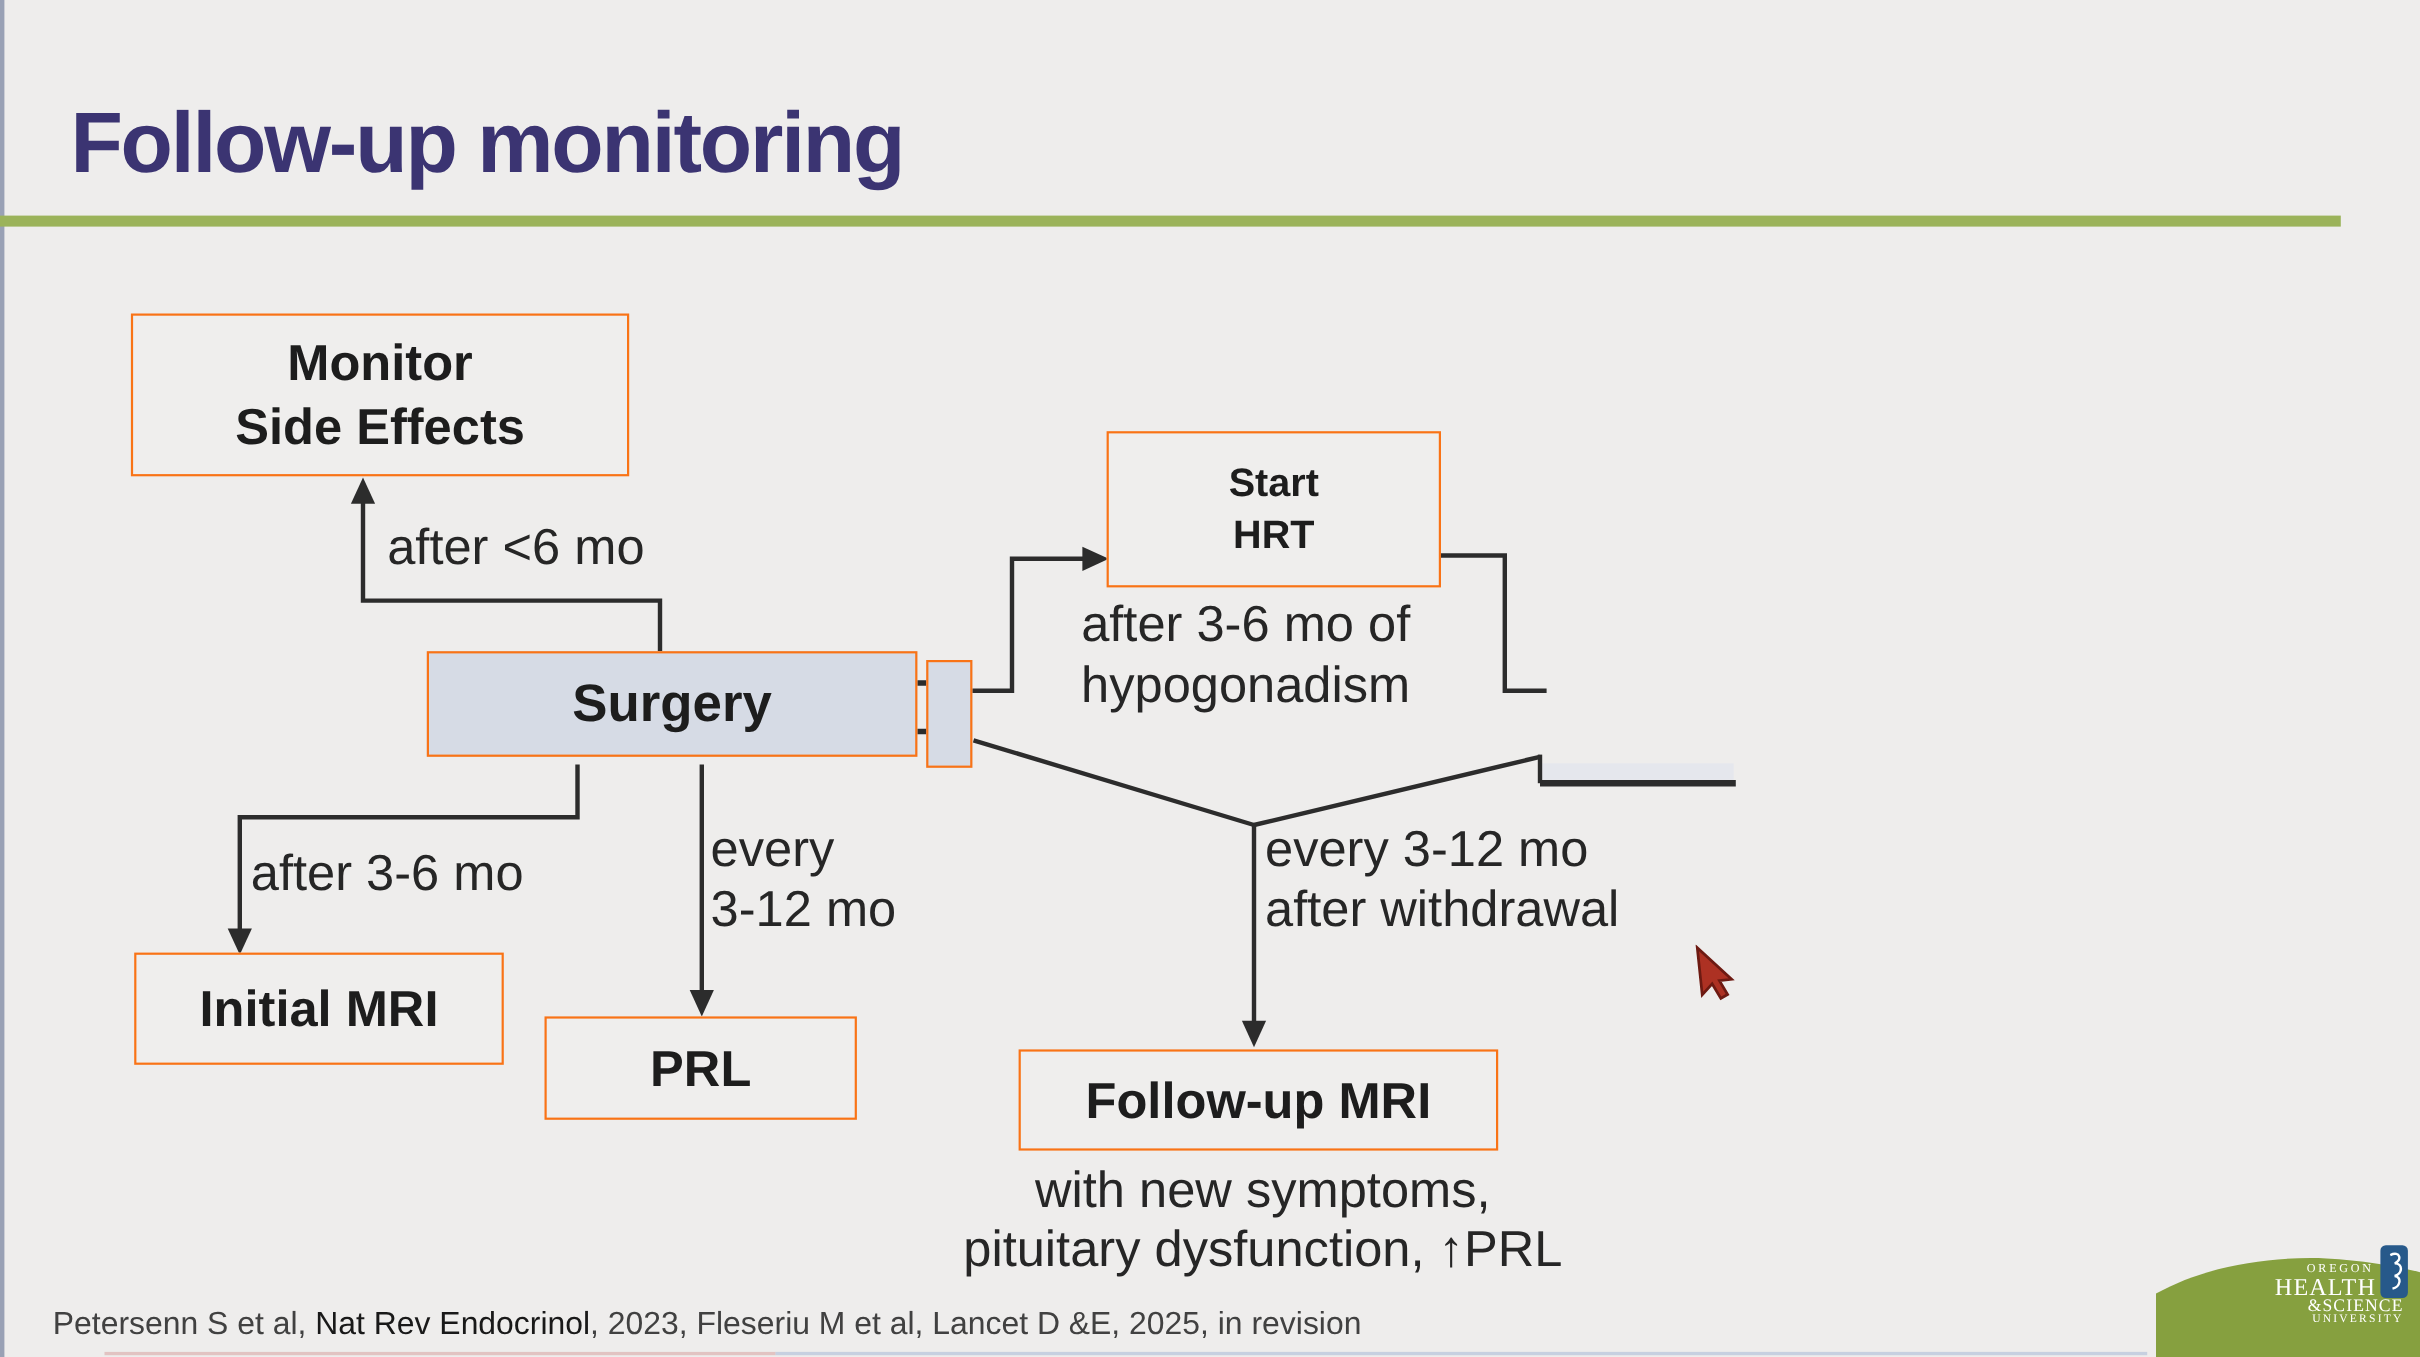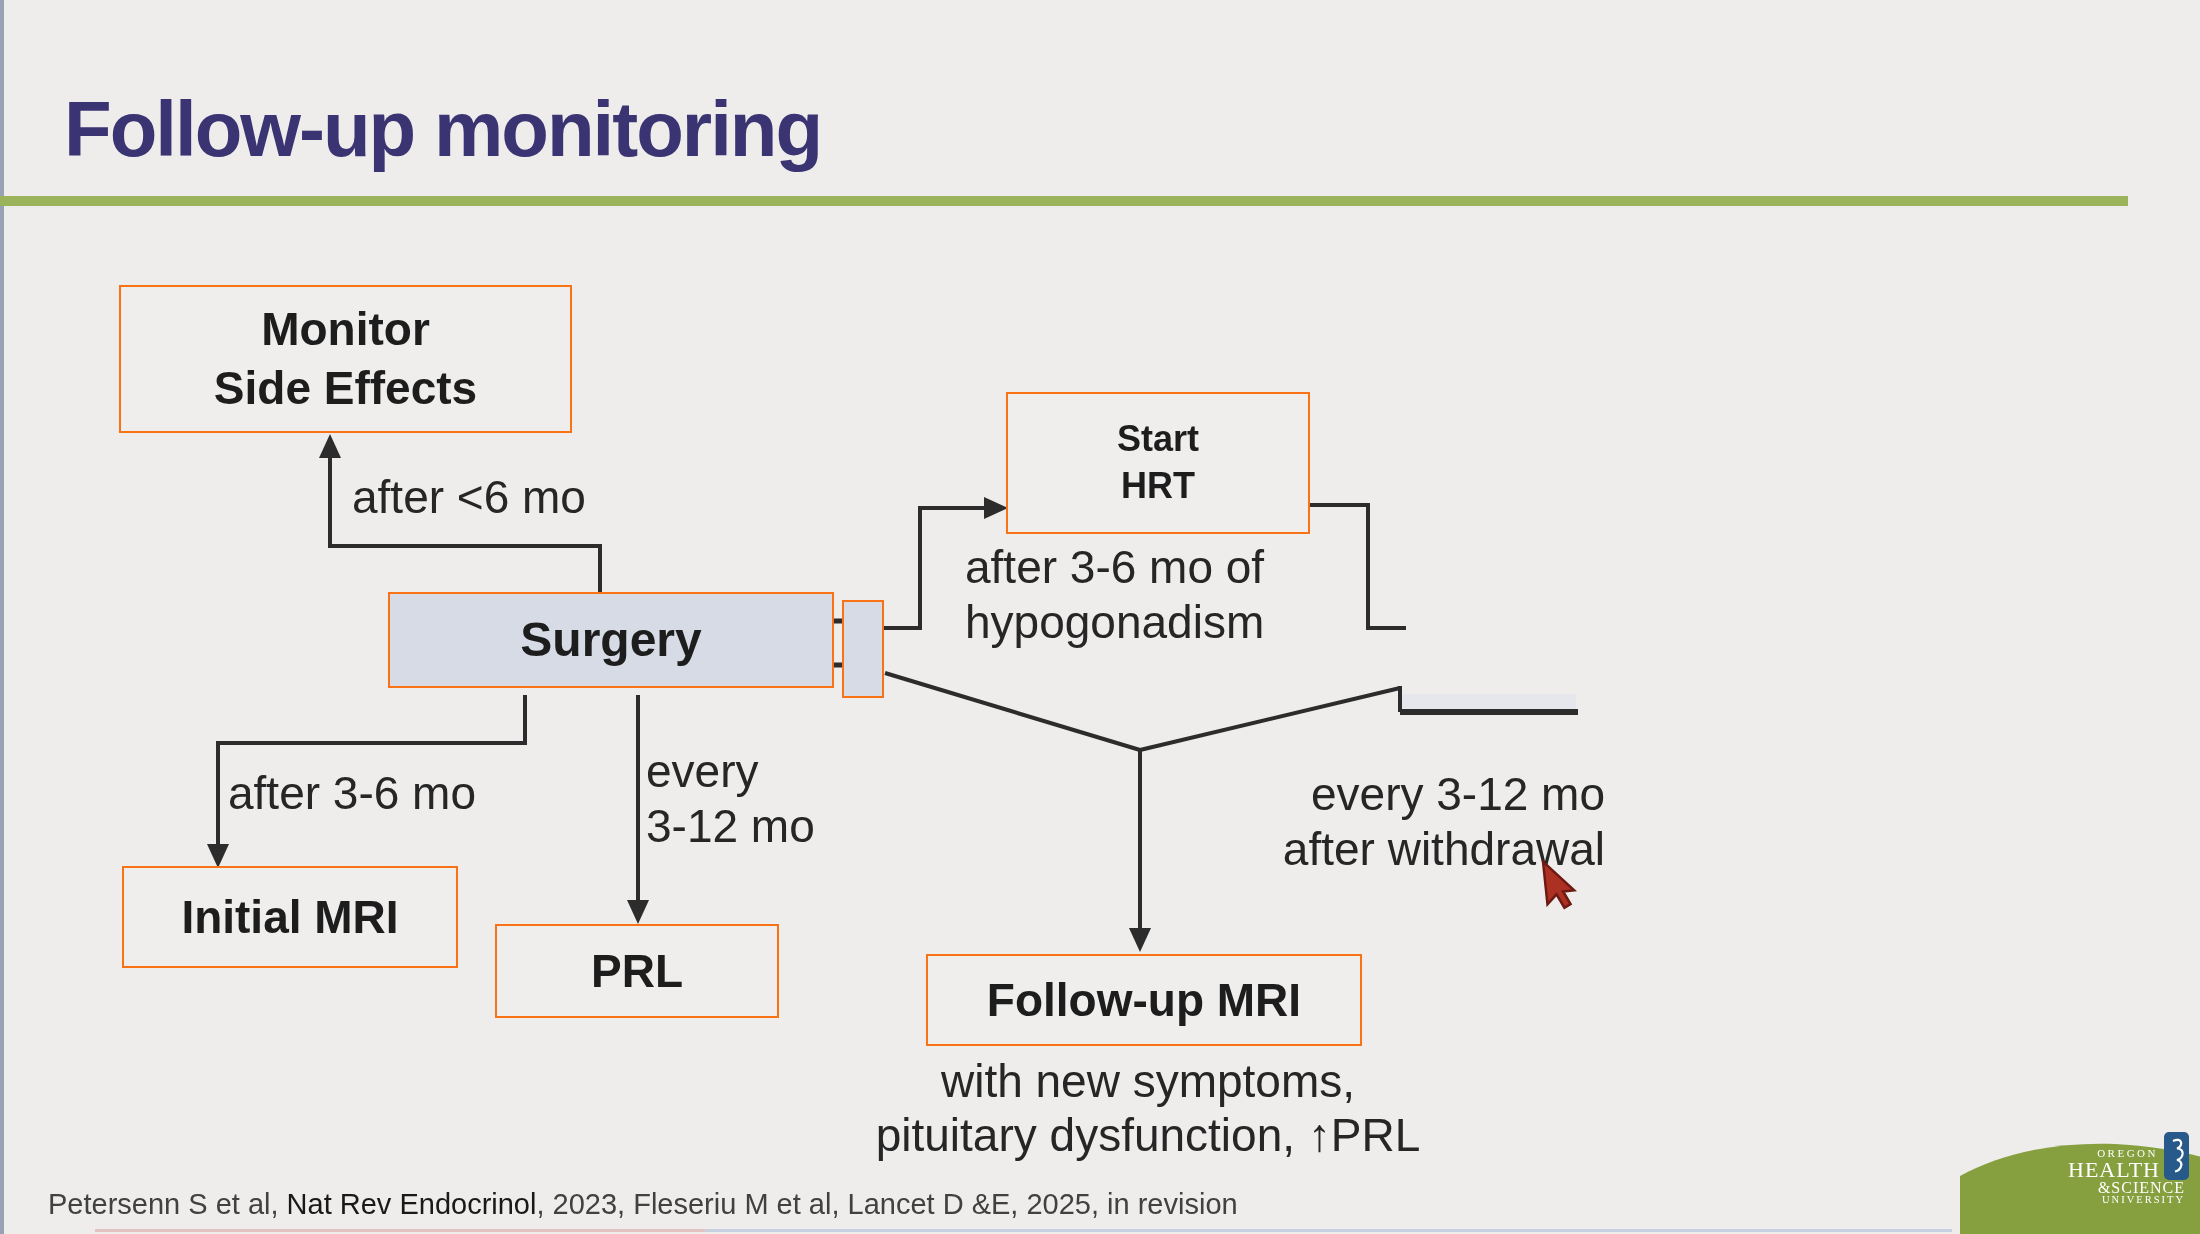--- a/index.html
+++ b/index.html
@@ -25,24 +25,24 @@
   #node-surgery{left:388px;top:592px;width:446px;height:96px;font-size:48px;}
   #node-surgery-tab{left:842px;top:600px;width:42px;height:98px;}
   #node-start-hrt{left:1006px;top:392px;width:304px;height:142px;font-size:36px;line-height:1.3;}
   #node-initial-mri{left:122px;top:866px;width:336px;height:102px;font-size:46px;}
   #node-prl{left:495px;top:924px;width:284px;height:94px;font-size:46px;}
   #node-followup-mri{left:926px;top:954px;width:436px;height:92px;font-size:46px;}
   .edge-label{
     font-size:46px;color:#262626;line-height:1.2;white-space:nowrap;
   }
   #label-after-6mo{left:352px;top:470px;}
-  #label-hrt-timing{left:965px;top:540px;width:375px;text-align:left;}
+  #label-hrt-timing{left:907px;top:540px;width:375px;text-align:right;}
   #label-after-3-6mo{left:228px;top:766px;}
   #label-prl-timing{left:646px;top:744px;}
-  #label-withdrawal{left:1150px;top:744px;width:455px;text-align:right;margin-top:23px;}
+  #label-withdrawal{left:1150px;top:744px;width:455px;text-align:left;}
   #label-followup-cond{left:824px;top:1054px;width:648px;text-align:center;line-height:1.18;}
   #footer{
     left:48px;top:1188px;font-size:29px;color:#414141;white-space:nowrap;
   }
   #footer .journal{color:#191919;}
   .logo-text{
     color:#ffffff;font-family:Liberation Serif, serif;white-space:nowrap;text-align:center;
   }
   #logo-l1{top:1147px;right:42px;font-size:11px;letter-spacing:2.5px;}
   #logo-l2{top:1157px;right:40px;font-size:22px;letter-spacing:1px;}

